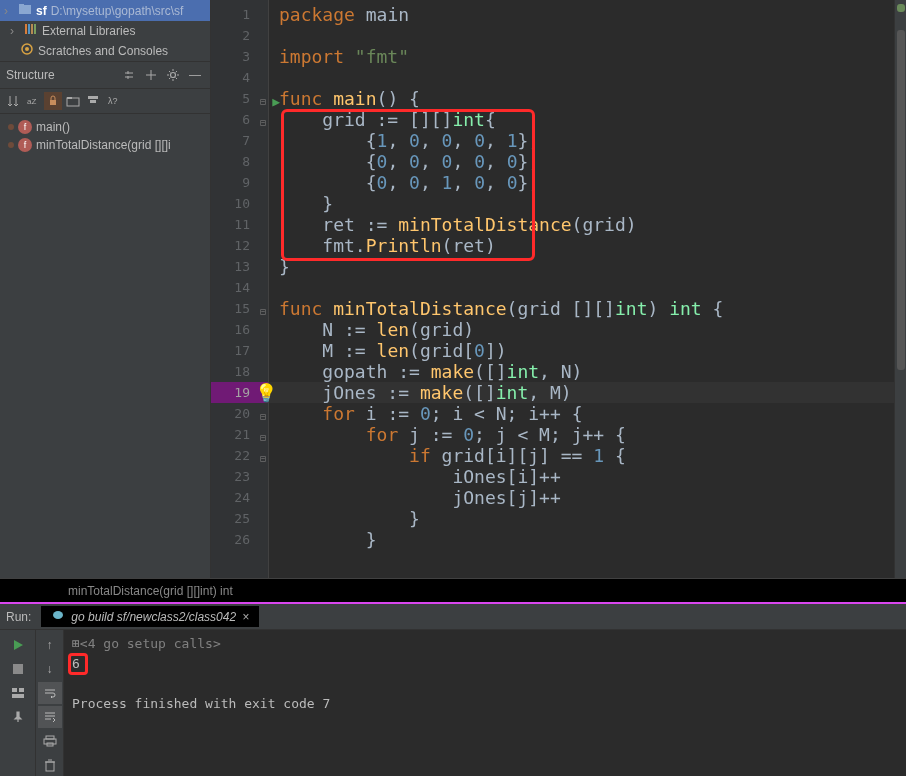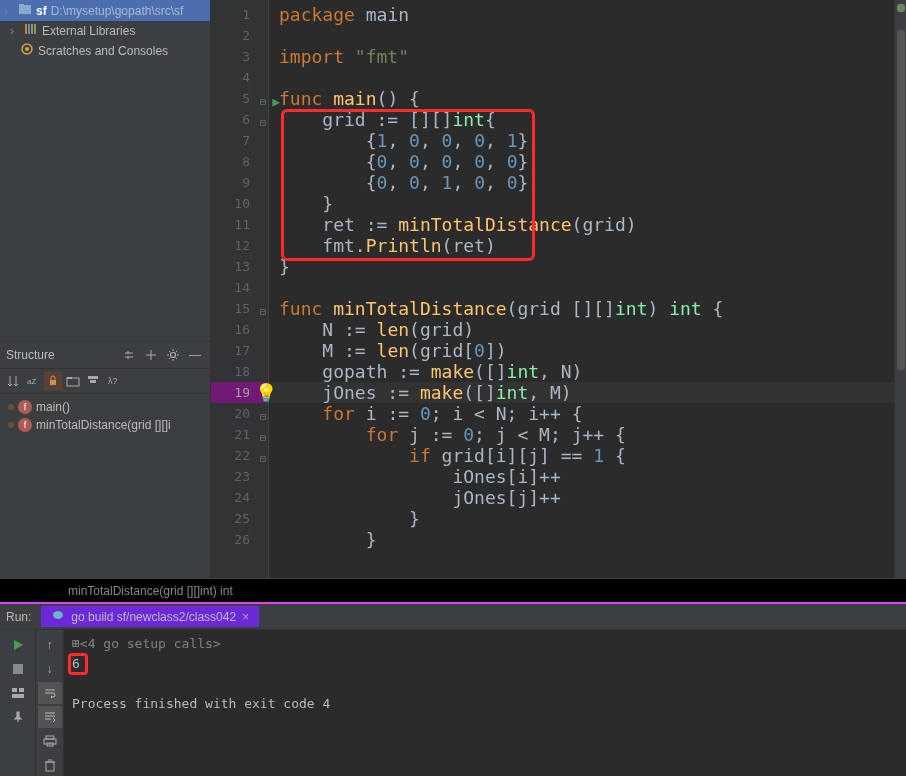--- a/index.html
+++ b/index.html
@@ -34,21 +34,20 @@
   gap: 4px;
   white-space: nowrap;
   overflow: hidden;
 }
 .tree-item.root { background: #4b6eaf; color: #fff; }
 .arrow-icon {
   width: 10px; color: #888;
   display:inline-block;
 }
 .structure-panel {
-  margin-top: 280px;
   border-top: 1px solid #323232;
 }
 .structure-header {
   display: flex;
   align-items: center;
   padding: 4px 6px;
   gap: 4px;
   border-bottom: 1px solid #323232;
 }
 .structure-title { flex: 1; color: #bbbbbb;}
@@ -167,26 +166,27 @@
   height: 26px;
   background: #3c3f41;
   display: flex;
   align-items: center;
   padding: 0 6px;
   gap: 10px;
   border-bottom: 1px solid #323232;
 }
 .run-label { color:#bbbbbb; }
 .run-tab {
-  background: #6d28d9;
+  background: #000000;
   padding: 3px 10px;
   display: flex;
   align-items: center;
   gap: 6px;
   color: #bbb;
+  font-style: italic;
 }
 .close-x { color:#aaa; }
 .run-body {
   flex: 1;
   display: flex;
 }
 .run-side {
   width: 36px;
   background: #3c3f41;
   display: flex;
@@ -481,16 +481,16 @@
             <rect x="2" y="3" width="8" height="9" fill="none" stroke="#aaa"></rect>
             <path d="M1 3h10M4 1h4" stroke="#aaa"></path>
           </svg>
       </span>
     </div>
     <div class="console" id="console">
       <div class="red-box2"></div>
     <div class="console-line"><span style="color:#888">⊞</span><span class="cmt">&lt;4 go setup calls&gt;</span></div>
         <div class="console-line">6</div>
         <div class="console-line"></div>
-        <div class="console-line">Process finished with exit code 4</div>
+        <div class="console-line">Process finished with exit code 7</div>
       </div>
   </div>
 </div>
 
 </body></html>

